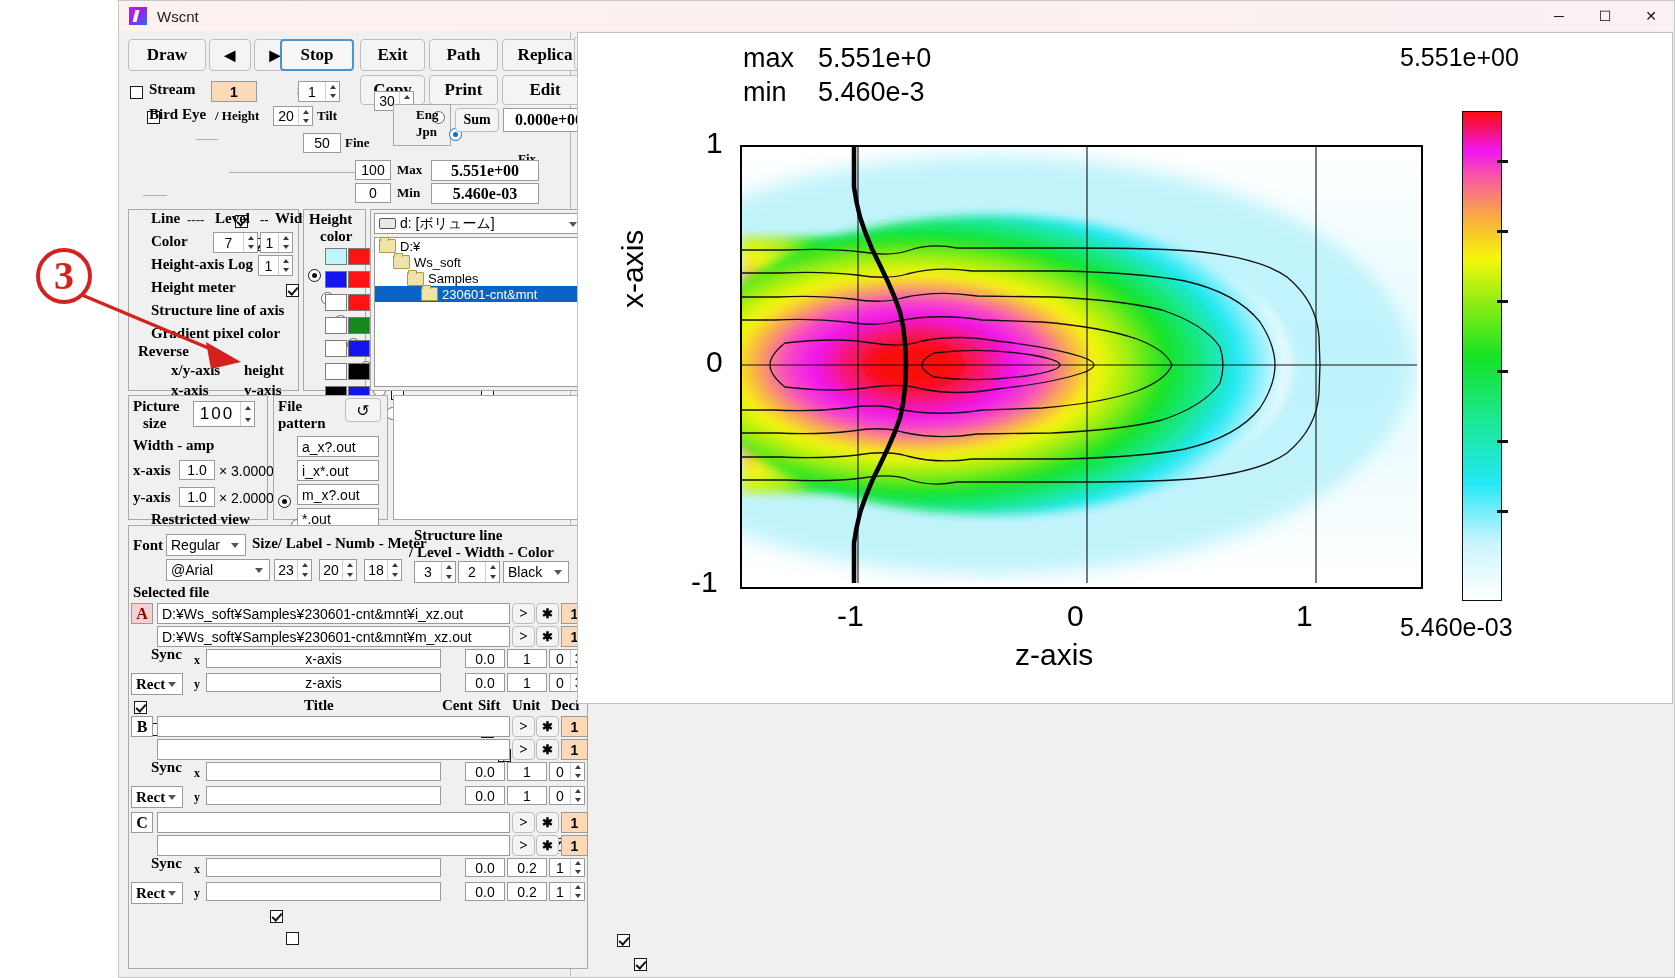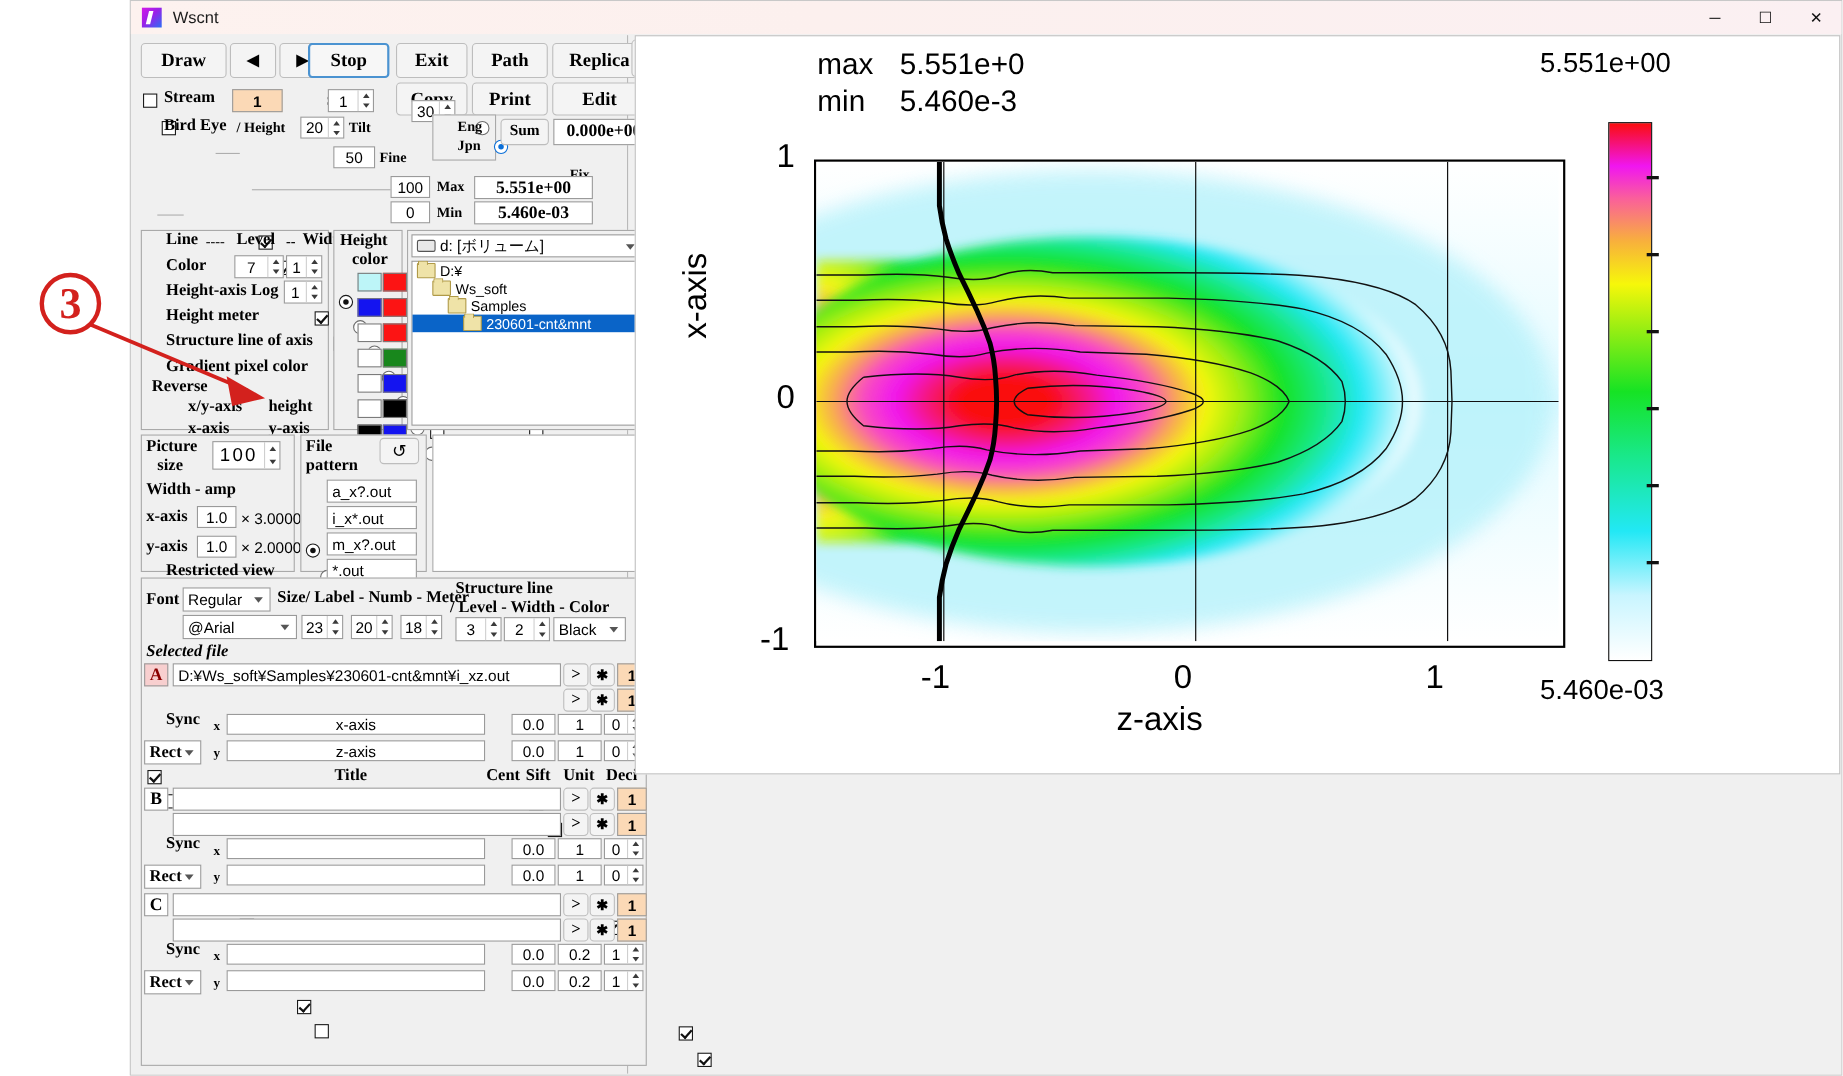--- a/index.html
+++ b/index.html
@@ -275,21 +275,21 @@
   </div>
   <div class="abs" id="tree" style="left:253px;top:205px;width:210px;height:150px;">
       <div class="tnode" style="padding-left: 4px;">
         <span class="folder"></span>
         <span>D:¥</span>
       </div>
       <div class="tnode" style="padding-left: 18px;">
         <span class="folder"></span>
         <span>Ws_soft</span>
       </div>
-      <div class="tnode" style="padding-left: 32px;">
+      <div class="tnode" style="padding-left: 32px; align-items: flex-end;">
         <span class="folder"></span>
         <span>Samples</span>
       </div>
       <div class="tnode sel" style="padding-left: 46px;">
         <span class="folder"></span>
         <span>230601-cnt&amp;mnt</span>
       </div>
     </div>
 
   
@@ -369,30 +369,31 @@
     <div class="v">2</div>
     <div class="ar">
         <i class="u"></i>
         <i class="d"></i>
       </div>
   </div>
   <div class="abs sel2" style="left:382px;top:529px;width:66px;height:22px;position:absolute;">
     <span>Black</span>
   </div>
 
-  <div class="abs lbl" style="left:12px;top:552px;font-style:italic;">Selected file</div>
+  <div class="abs lbl" style="left:12px;top:552px;">Selected file</div>
 
   
   <div class="abs fld bold" style="left:10px;top:571px;width:22px;height:21px;background:#f8cfcf;color:#8a0000;">A</div>
   <div class="abs fld l" style="left:36px;top:571px;width:353px;height:21px;">D:¥Ws_soft¥Samples¥230601-cnt&amp;mnt¥i_xz.out</div>
   <div class="abs btn" style="left:391px;top:571px;width:23px;height:21px;font-size:15px;">&gt;</div>
   <div class="abs btn" style="left:415px;top:571px;width:23px;height:21px;font-size:13px;">✱</div>
   <div class="abs fld peach" style="left:440px;top:571px;width:27px;height:21px;">1</div>
 
   <div class="abs cb on" style="left:13px;top:596px;"></div>
+  <div class="abs fld l" style="left:36px;top:594px;width:353px;height:21px;">D:¥Ws_soft¥Samples¥230601-cnt&amp;mnt¥m_xz.out</div>
   <div class="abs btn" style="left:391px;top:594px;width:23px;height:21px;font-size:15px;">&gt;</div>
   <div class="abs btn" style="left:415px;top:594px;width:23px;height:21px;font-size:13px;">✱</div>
   <div class="abs fld peach" style="left:440px;top:594px;width:27px;height:21px;">1</div>
 
   <div class="abs cb" style="left:12px;top:618px;"></div>
   <div class="abs lbl" style="left:30px;top:614px;">Sync</div>
   <div class="abs lbl" style="left:73px;top:621px;font-size:12px;">x</div>
   <div class="abs fld" style="left:85px;top:617px;width:235px;height:19px;">x-axis</div>
   <div class="abs cb on" style="left:326px;top:620px;"></div>
   <div class="abs fld" style="left:344px;top:617px;width:40px;height:19px;">0.0</div>

